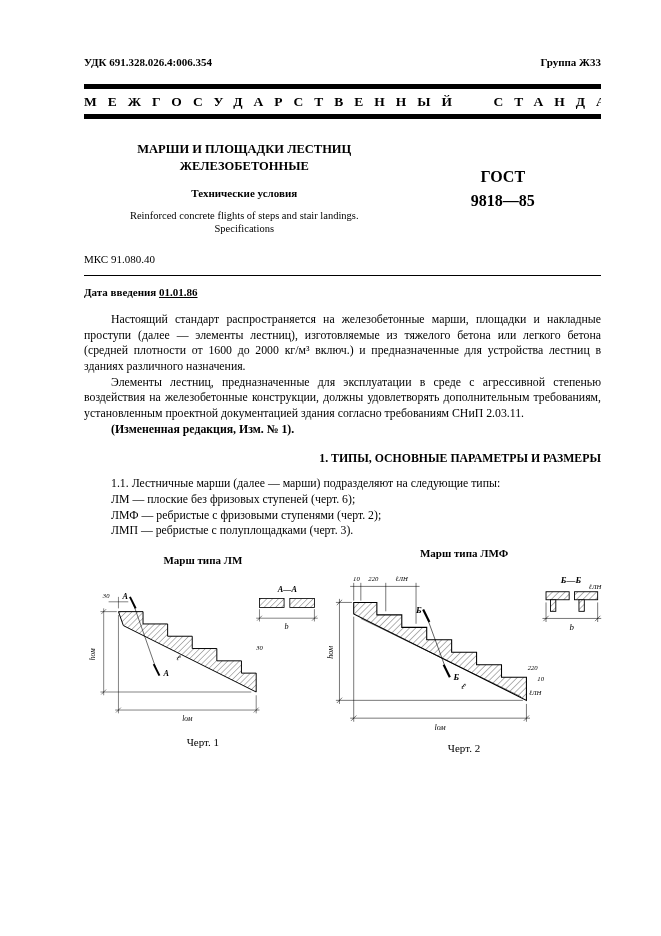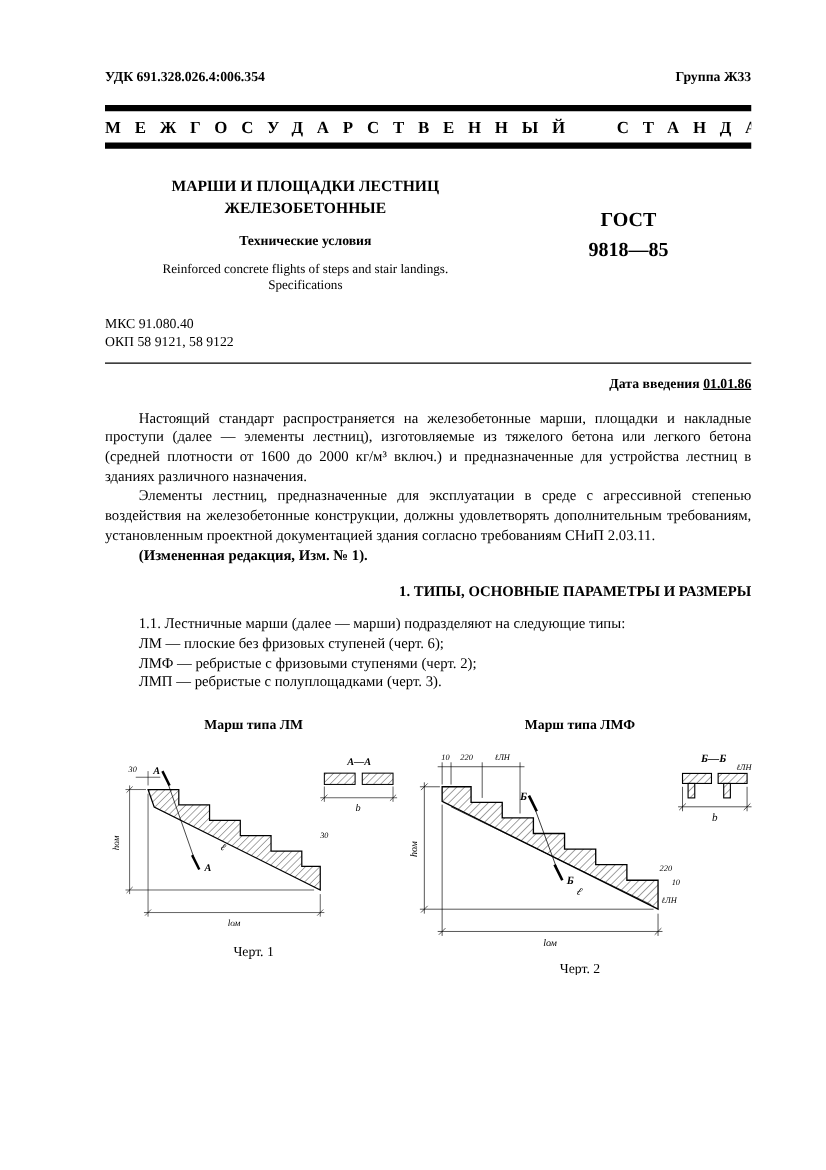--- a/index.html
+++ b/index.html
@@ -15,32 +15,32 @@
 
   .titlearea { display:flex; margin-top:22px; align-items:center; }
   .titleleft { width:62%; text-align:center; }
   .t1 { font-weight:bold; font-size:12.5px; line-height:1.35; }
   .t2 { font-weight:bold; font-size:11px; margin-top:12px; }
   .ten { font-size:10.5px; margin-top:10px; line-height:1.3; }
   .titleright { width:38%; text-align:center; font-weight:bold; font-size:16px; line-height:1.45; }
 
   .codes { margin-top:16px; font-size:11px; line-height:1.35; }
   .rule { border:none; border-top:1.3px solid #000; margin-top:8px; }
-  .daterow { margin-top:10px; text-align:right; font-size:11px; font-weight:bold; }
+  .daterow { margin-top:10px; font-size:11px; font-weight:bold; }
   .daterow .date { text-decoration:underline; }
 
   .bodytext { margin-top:14px; font-size:11.8px; line-height:1.33; text-align:justify; }
   .bodytext p { text-indent:27px; }
   .bold { font-weight:bold; }
 
   .heading { margin-top:14px; text-align:right; font-weight:bold; font-size:11.8px; }
   .clause { margin-top:10px; font-size:11.8px; line-height:1.33; text-indent:27px; }
   .typelist { font-size:11.8px; line-height:1.33; margin-left:27px; }
 
-  .figures { display:flex; margin-top:20px; justify-content:space-between; }
+  .figures { display:flex; margin-top:8px; justify-content:space-between;align-items:center; }
   .figure { text-align:center; }
   .f1 { width:46%; }
   .f2 { width:53%; }
   .figtitle { font-weight:bold; font-size:11px; margin-bottom:6px; }
   .figcaption { font-size:11px; margin-top:6px; }
   svg { display:block; margin:0 auto; }
   svg text { font-family:"Liberation Serif", serif; font-style:italic; fill:#000; }
 
   .footer { position:absolute; left:62px; right:60px; top:792px; }
   .footrule { border:none; border-top:1.2px solid #000; }
@@ -72,21 +72,20 @@
       </div>
     </div>
     <div class="titleright">
       <div>ГОСТ</div>
       <div>9818—85</div>
     </div>
   </div>
 
   <div class="codes">
     <div>МКС 91.080.40</div>
-    <div>ОКП 58 9121, 58 9122</div>
   </div>
 
   <hr class="rule">
 
   <div class="daterow">
     <span>Дата введения</span>
     <span class="date">01.01.86</span>
   </div>
 
   <div class="bodytext">

